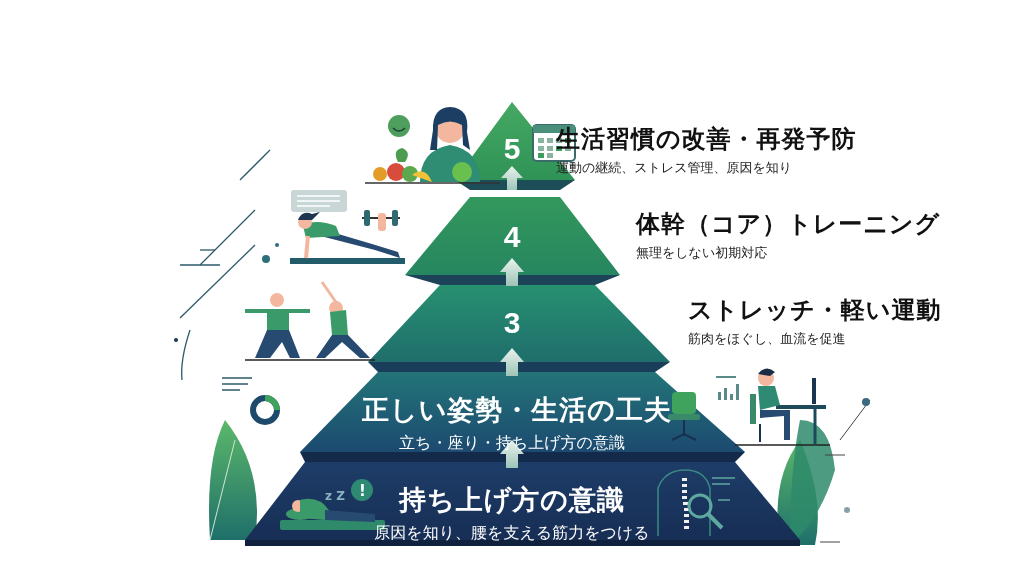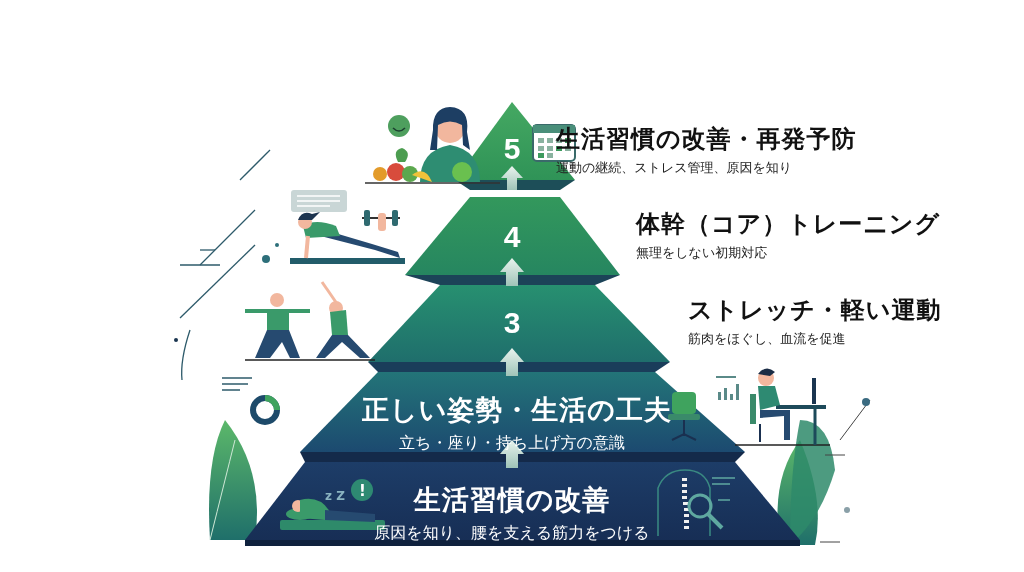--- a/index.html
+++ b/index.html
@@ -246,16 +246,16 @@
 <div class="label-right" style="left:688px;top:294px;">
   <div class="t">ストレッチ・軽い運動</div>
   <div class="s">筋肉をほぐし、血流を促進</div>
 </div>
 
 <div class="label-in" style="left:362px;top:392px;width:300px;">
   <div class="t">正しい姿勢・生活の工夫</div>
   <div class="s">立ち・座り・持ち上げ方の意識</div>
 </div>
 <div class="label-in" style="left:372px;top:482px;width:280px;">
-  <div class="t">生活習慣の改善</div>
+  <div class="t">持ち上げ方の意識</div>
   <div class="s">原因を知り、腰を支える筋力をつける</div>
 </div>
 </div>
 
 </body></html>

